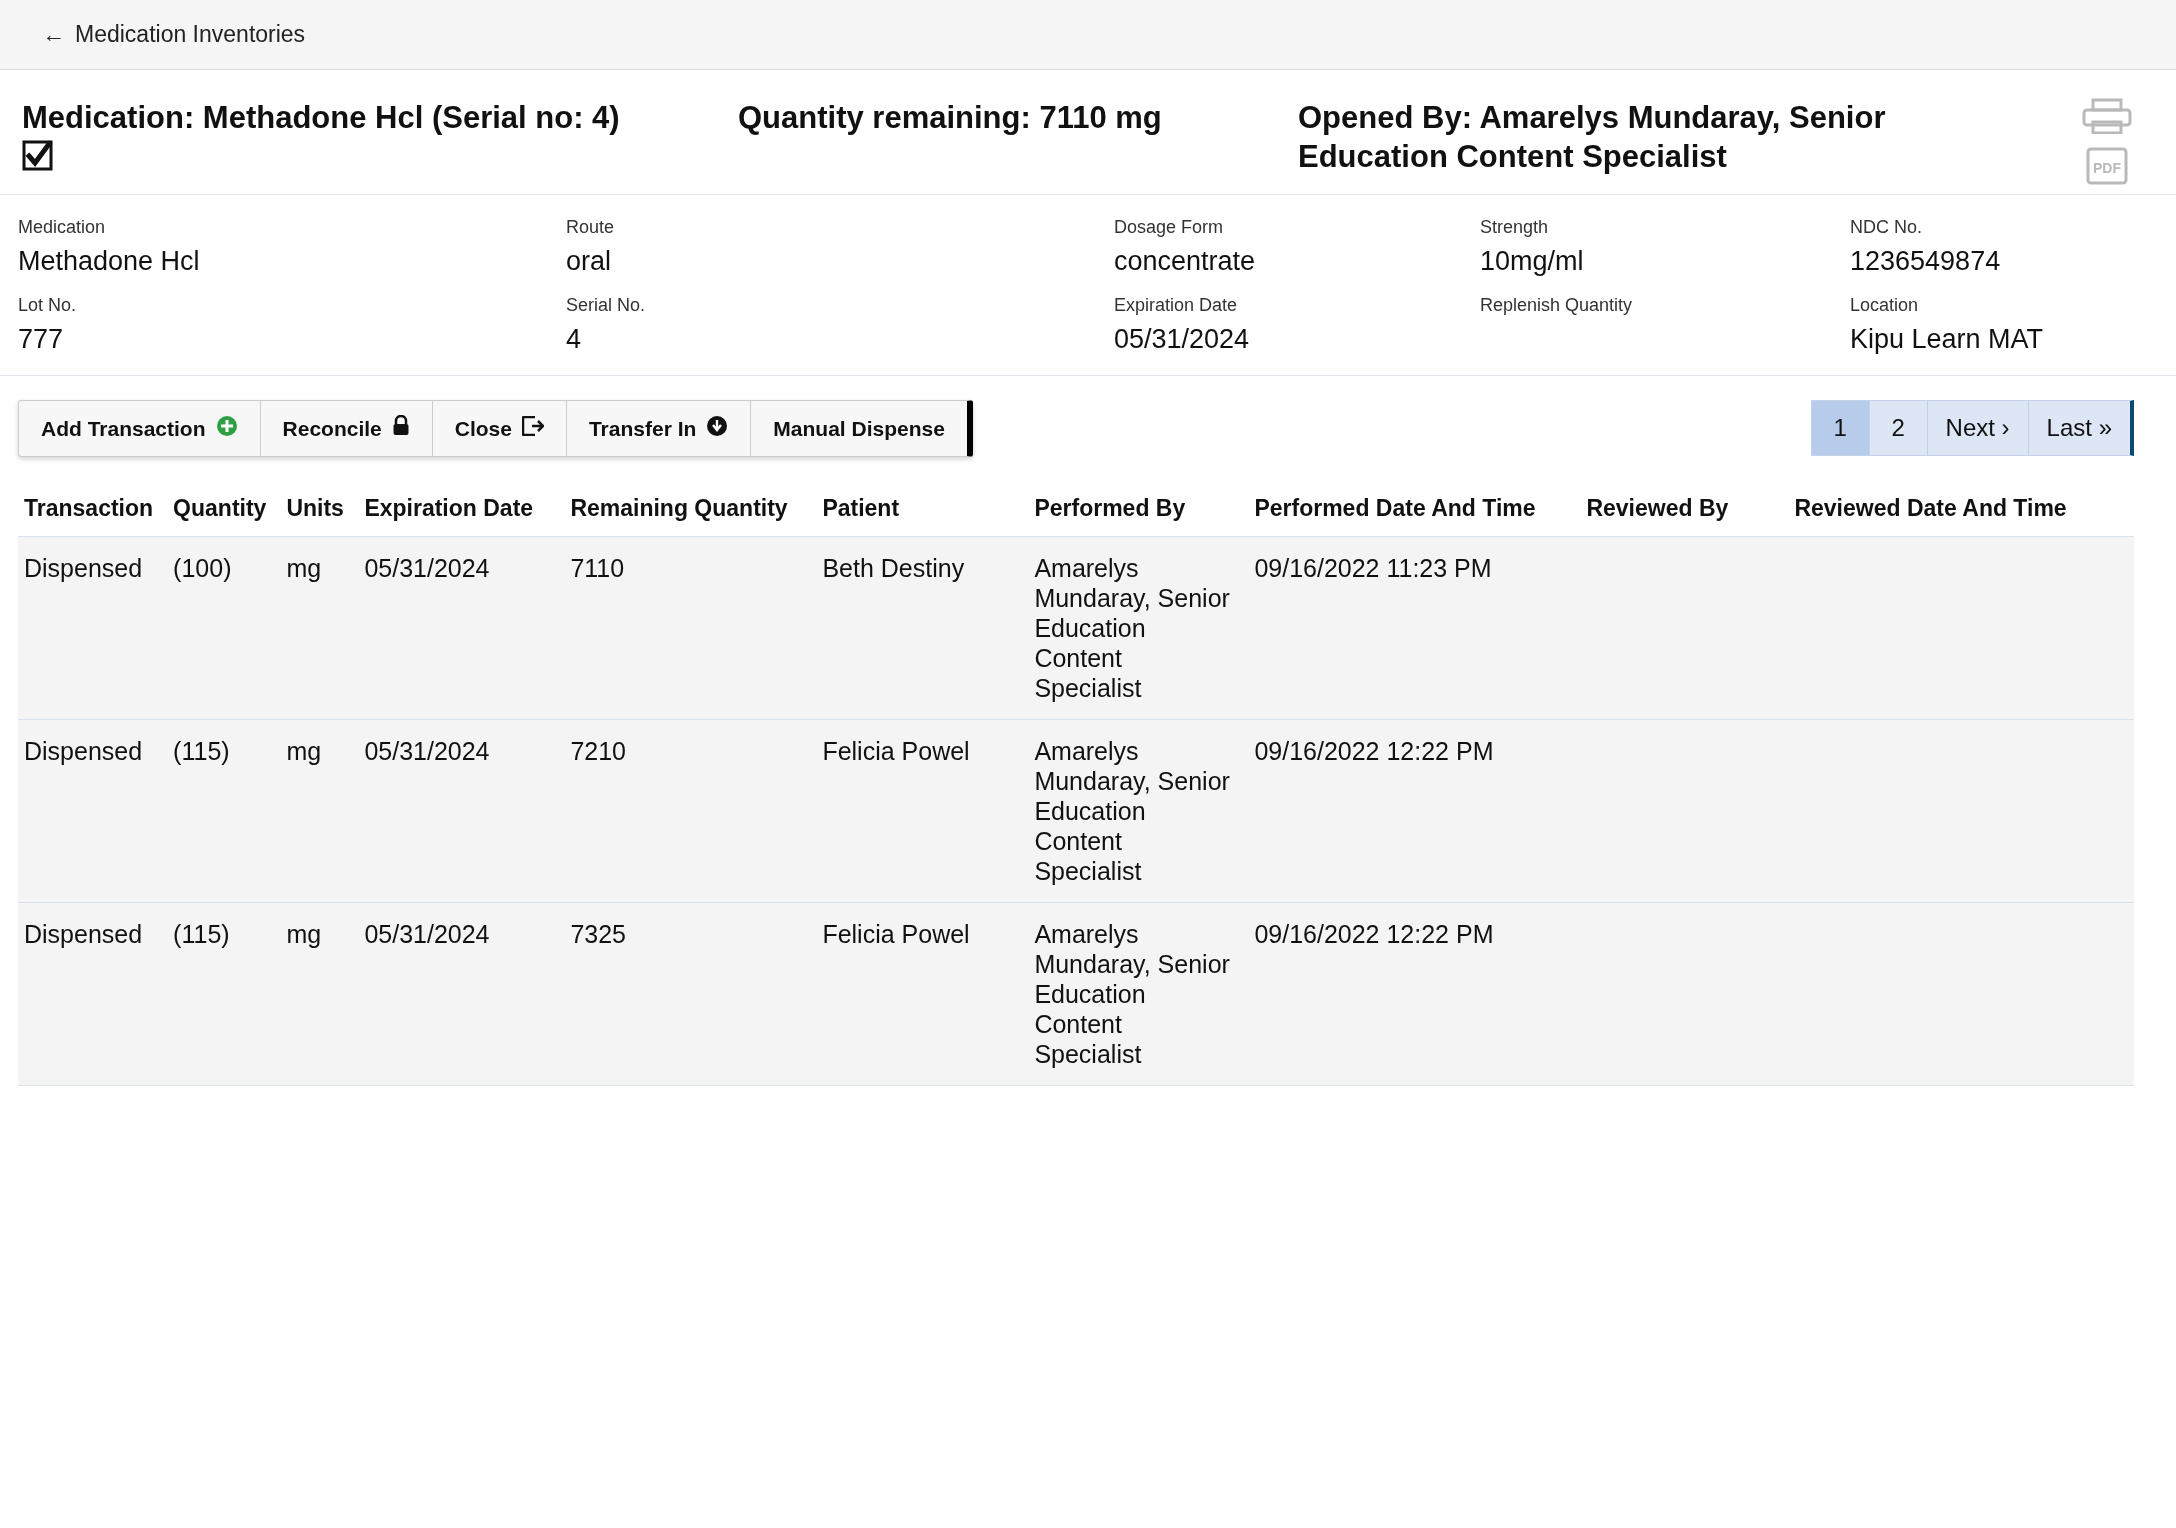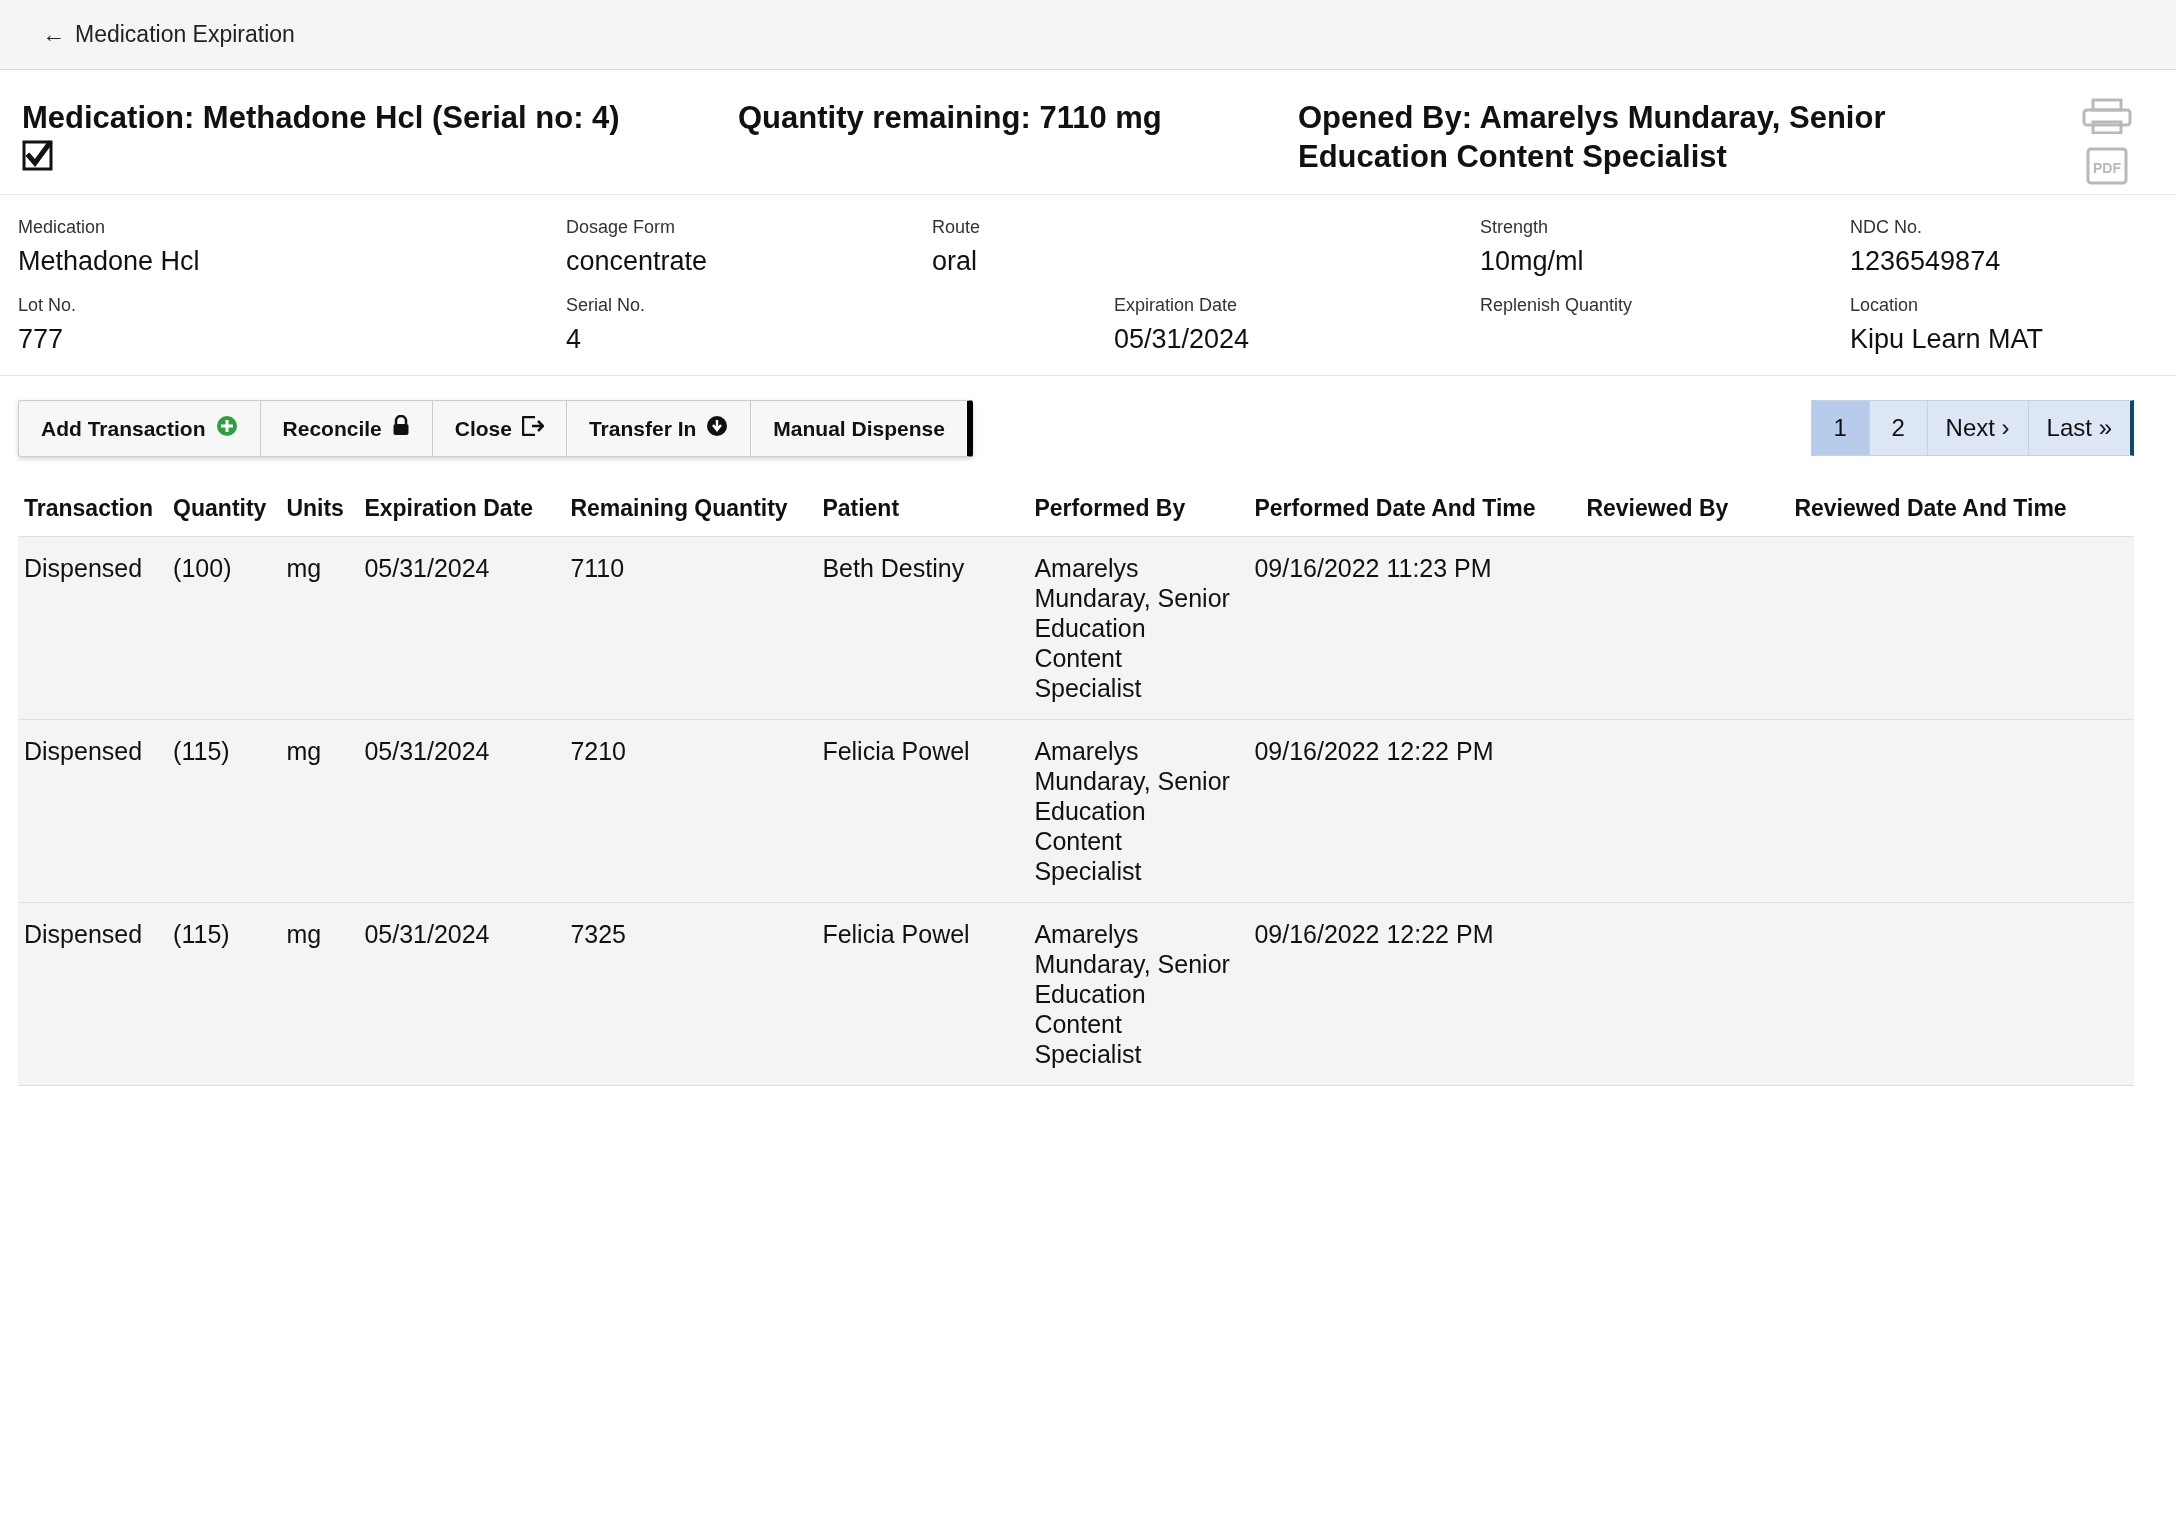--- a/index.html
+++ b/index.html
@@ -195,21 +195,21 @@
   .col-reviewedby { width: 208px; }
   .col-revieweddt { width: auto; }
   .wrap-cell { white-space: normal; }
 </style>
 </head>
 <body>
 
 <div class="breadcrumb-bar">
   <a href="#" class="breadcrumb-link">
     <span>←</span>
-    <span>Medication Expiration</span>
+    <span>Medication Inventories</span>
   </a>
 </div>
 
 <div class="header">
   <div class="header-grid">
     <div class="hdr-col-1">
       <h1 class="hdr-title">Medication: Methadone Hcl (Serial no: 4)</h1>
       <span class="check-icon">
         <svg width="32" height="32" viewBox="0 0 32 32">
           <rect x="2" y="3" width="27" height="27" fill="none" stroke="#111111" stroke-width="3"></rect>
@@ -241,27 +241,27 @@
     </button>
   </div>
 </div>
 
 <div class="details">
   <div class="detail-row">
     <div class="dcol dcol-1">
       <div class="dlabel">Medication</div>
       <div class="dvalue">Methadone Hcl</div>
     </div>
+    <div class="dcol dcol-2">
+      <div class="dlabel">Route</div>
+      <div class="dvalue">oral</div>
+    </div>
     <div class="dcol dcol-3">
       <div class="dlabel">Dosage Form</div>
       <div class="dvalue">concentrate</div>
-    </div>
-    <div class="dcol dcol-2">
-      <div class="dlabel">Route</div>
-      <div class="dvalue">oral</div>
     </div>
     <div class="dcol dcol-4">
       <div class="dlabel">Strength</div>
       <div class="dvalue">10mg/ml</div>
     </div>
     <div class="dcol dcol-5">
       <div class="dlabel">NDC No.</div>
       <div class="dvalue">1236549874</div>
     </div>
   </div>

